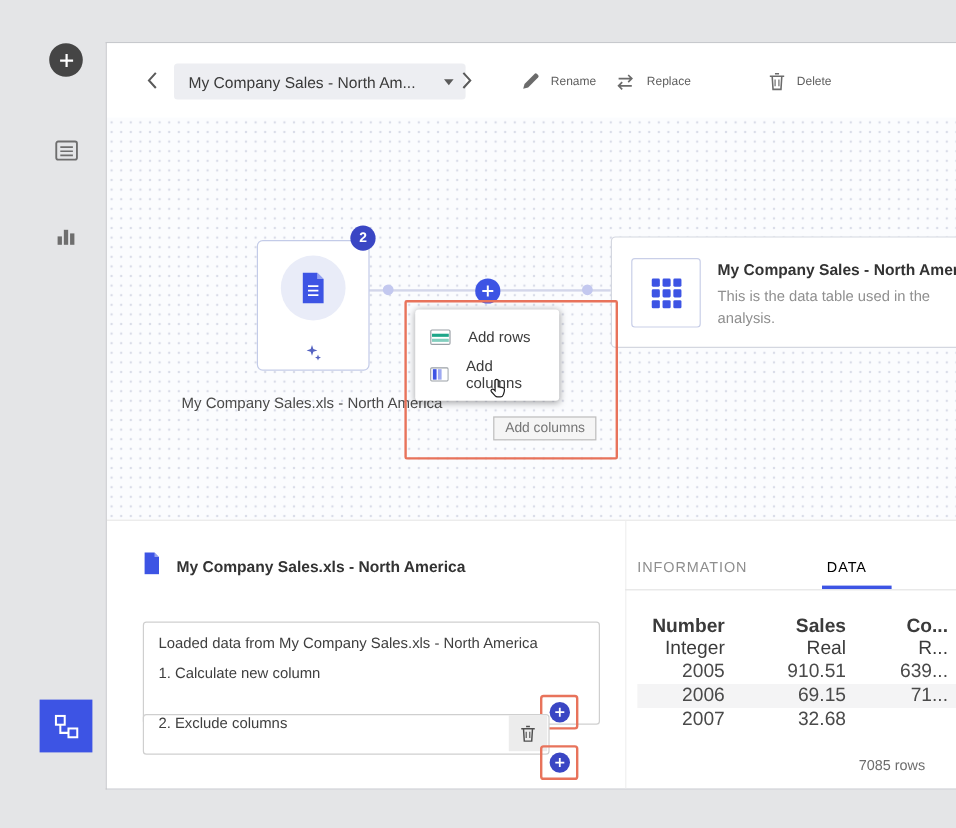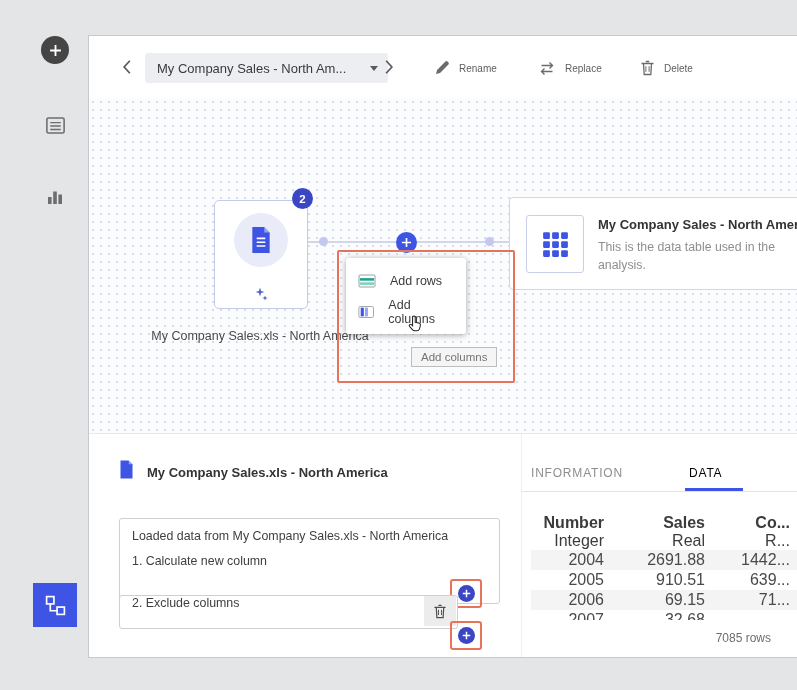--- a/index.html
+++ b/index.html
@@ -35,21 +35,21 @@
   .dropdown{position:absolute;left:56px;top:17px;width:221px;height:30px;background:#edeef2;
     border-radius:3px;display:flex;align-items:center;padding:0 10px 0 12px;
     font-size:13px;color:#3a3a3a;}
   .dropdown .dd-text{flex:1;white-space:nowrap;overflow:hidden;}
   .caret{width:0;height:0;border-left:4px solid transparent;border-right:4px solid transparent;
     border-top:5px solid #5a5a5a;margin-left:8px;}
   .tb-btn{position:absolute;top:15px;height:34px;display:flex;align-items:center;gap:9px;
     font-size:10px;color:#5e5e5e;}
   .tb-btn .tb-ic{color:#6b6b6b;}
   .tb-rename{left:345px;}
-  .tb-replace{left:449px;}
+  .tb-replace{left:423px;}
   .tb-delete{left:551px;}
 
   
   .canvas{position:absolute;left:0;top:62px;width:708px;height:335px;overflow:hidden;
     background-color:#fbfcfe;
     background-image:radial-gradient(circle,#d9dce8 1px,transparent 1.3px);
     background-size:8px 8px;}
   .node-src{position:absolute;left:125px;top:102px;width:92px;height:107px;background:#fff;
     border:1px solid #c3cbe8;border-radius:5px;z-index:1;}
   .node-circle{width:54px;height:54px;border-radius:50%;background:#e9ecf8;margin:12px auto 0;
@@ -323,25 +323,20 @@
         <div class="dt-row dt-head h1">
           <div class="c1">Number</div>
           <div class="c2">Sales</div>
           <div class="c3">Co...</div>
         </div>
         <div class="dt-row dt-head">
           <div class="c1">Integer</div>
           <div class="c2">Real</div>
           <div class="c3">R...</div>
         </div>
-        <div class="dt-row dt-data alt">
-          <div class="c1">2004</div>
-          <div class="c2">2691.88</div>
-          <div class="c3">1442...</div>
-        </div>
         <div class="dt-row dt-data">
           <div class="c1">2005</div>
           <div class="c2">910.51</div>
           <div class="c3">639...</div>
         </div>
         <div class="dt-row dt-data alt">
           <div class="c1">2006</div>
           <div class="c2">69.15</div>
           <div class="c3">71...</div>
         </div>

